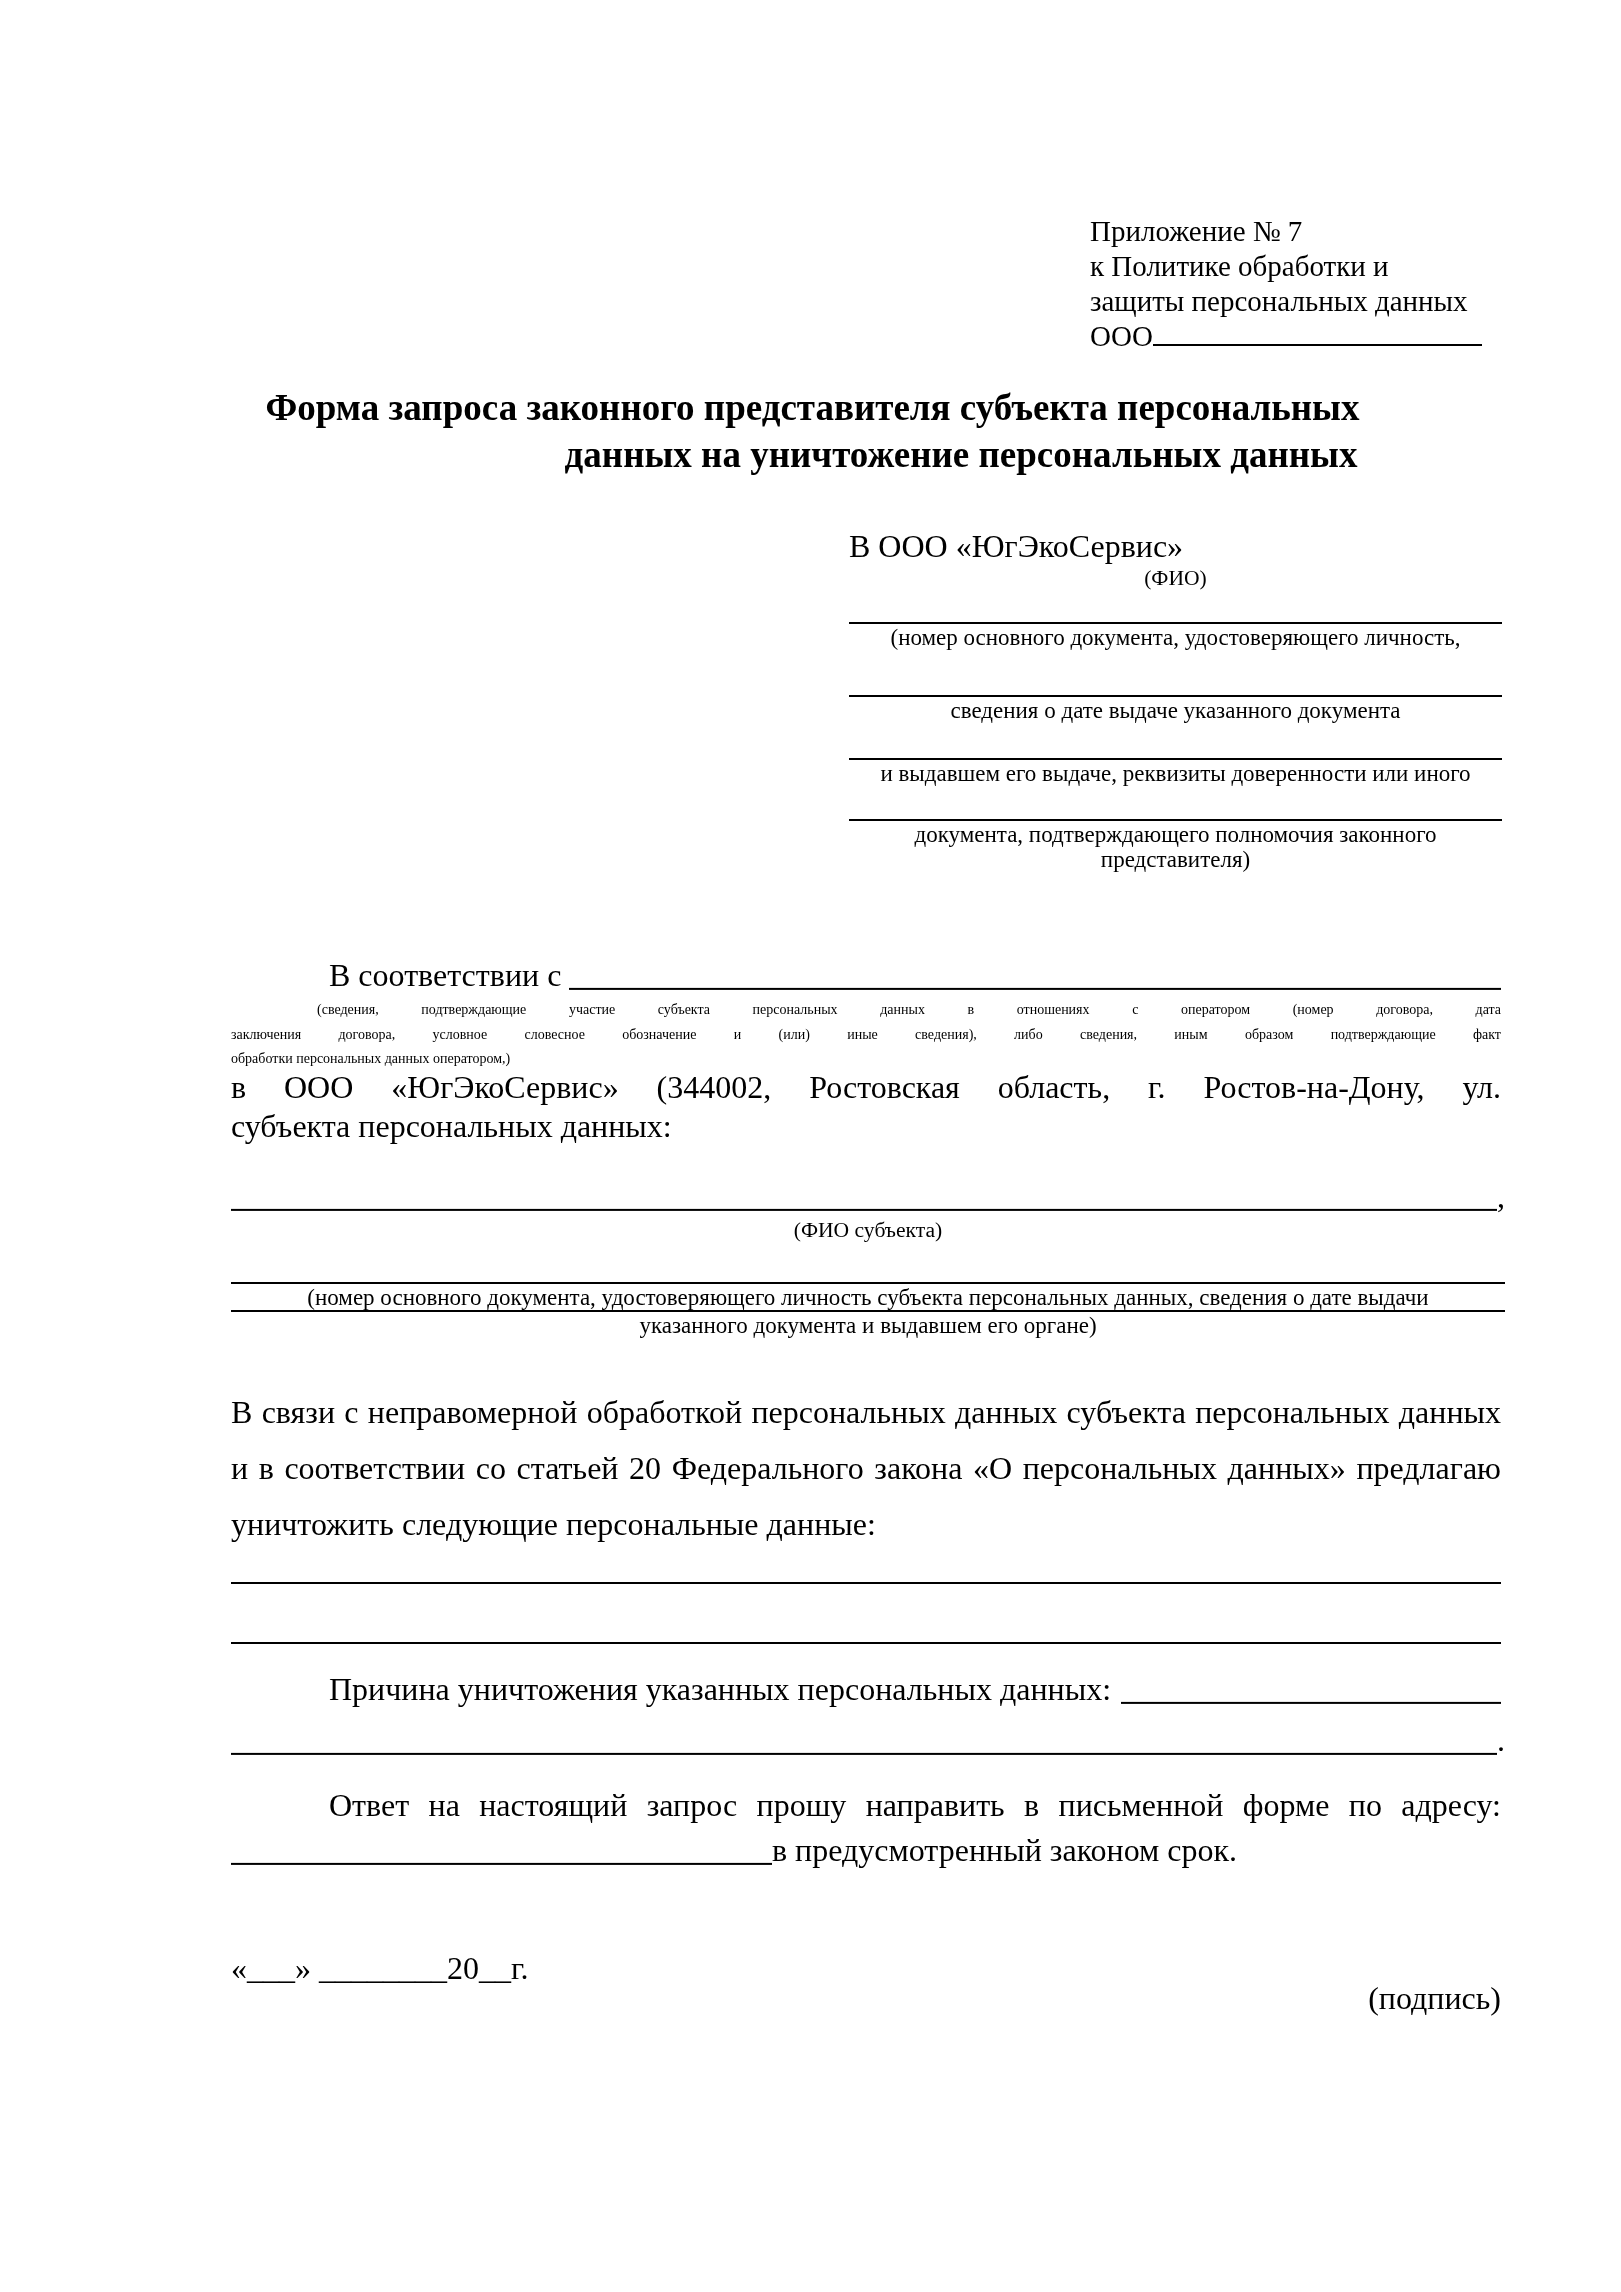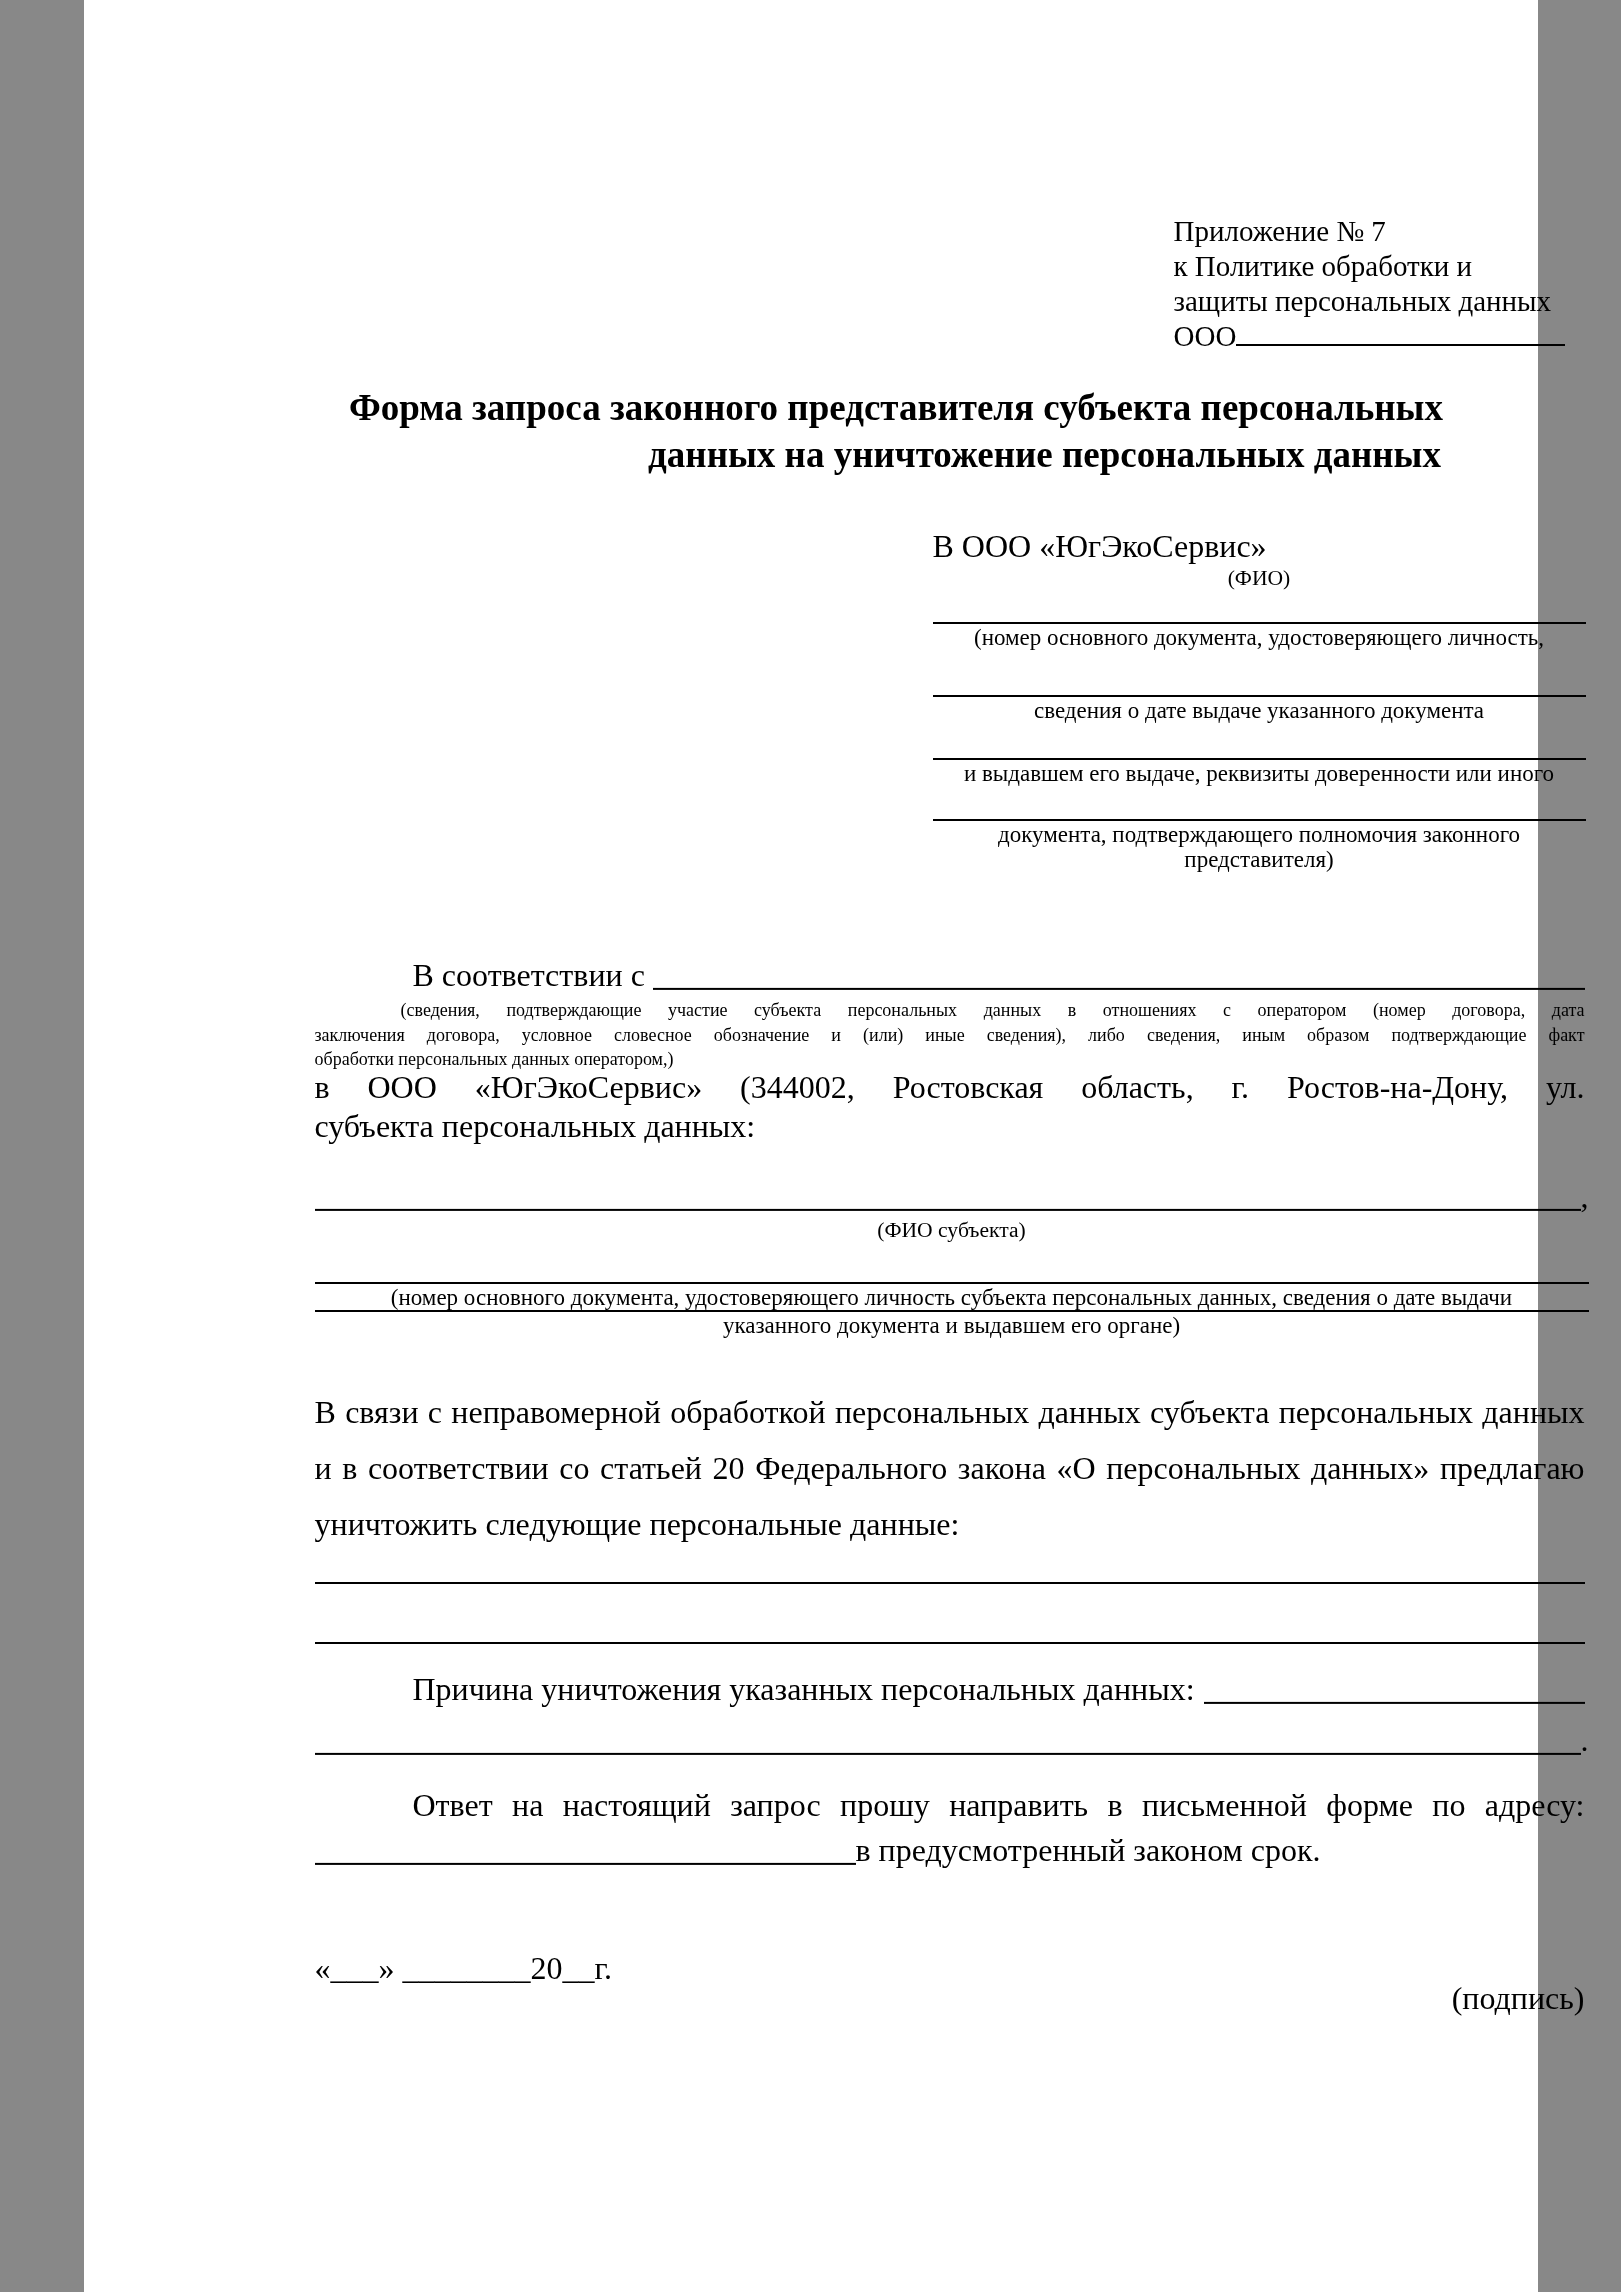--- a/index.html
+++ b/index.html
@@ -1,18 +1,18 @@
 <!DOCTYPE html>
 <html lang="ru"><head>
 <meta charset="utf-8">
 <style>
   html,body { margin:0; padding:0; background:#888; }
   .page {
     position:relative;
-    width:1454px; height:2293px;
+    width:1621px; height:2293px;
     margin:0 auto;
     background:#ffffff;
     font-family:"Liberation Serif", serif;
     color:#000;
   }
   .abs { position:absolute; }
 
   
   #header-block { left:1090px; top:214px; width:421px; font-size:29px; line-height:35px; }
   .iline { display:inline-block; border-bottom:2.9px solid #000; height:3.9px; }
@@ -32,21 +32,21 @@
   #addressee-block .from-row { margin-top:11.8px; }
   #addressee-block .g1 { margin-top:31px; }
   #addressee-block .g2 { margin-top:45px; }
   #addressee-block .g3 { margin-top:34px; }
   #addressee-block .g4 { margin-top:33px; }
   #addressee-block .slot-cap { margin-top:2px; }
 
   
   #accordance-row { left:231px; top:956px; width:1270px; font-size:32px; line-height:39px;text-align:center; }
   #accordance-row .lbl { margin-left:98px; white-space:nowrap; padding-right:7.8px; }
-  #accordance-note { left:231px; top:998px; width:1270px; font-size:18px; line-height:24.5px; }
+  #accordance-note { left:231px; top:998px; width:1270px; font-size:14px; line-height:24.5px; }
   #accordance-note .n1 { text-indent:86px; text-align:justify; text-align-last:justify; }
   #accordance-note .n2 { text-align:justify; text-align-last:justify; }
   #accordance-note .n3 { text-align:left; }
 
   
   #processing-par { left:231px; top:1068px; width:1270px; font-size:32px; line-height:39px; }
   .just { text-align:justify; text-align-last:justify; }
 
   
   #subject-block { left:231px; top:1177px; width:1274px; font-size:32px; line-height:39px; }

